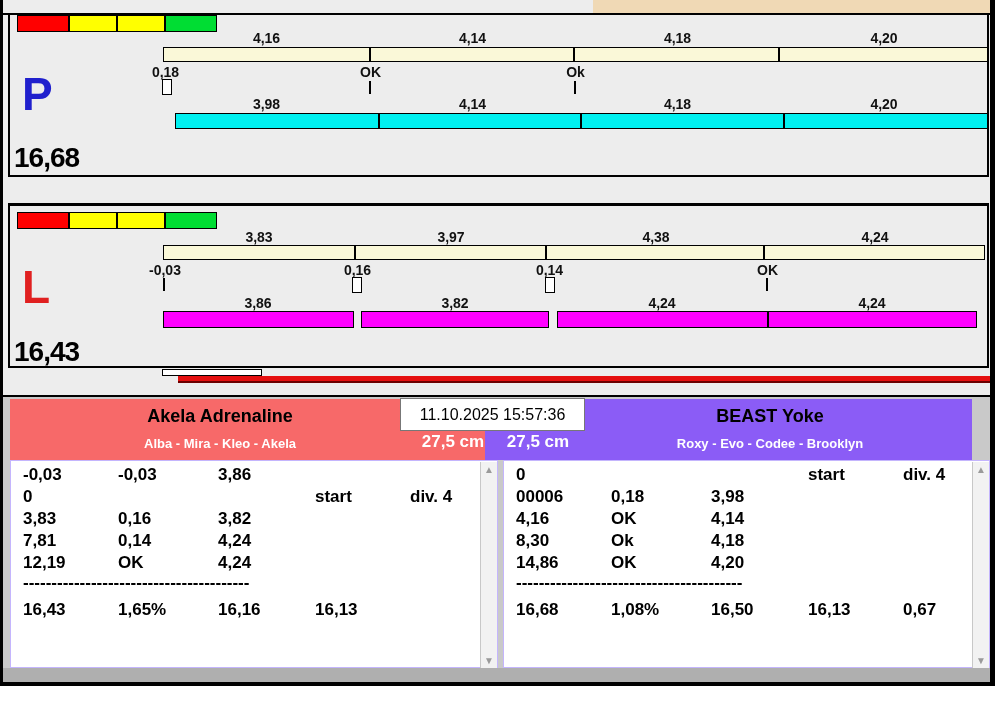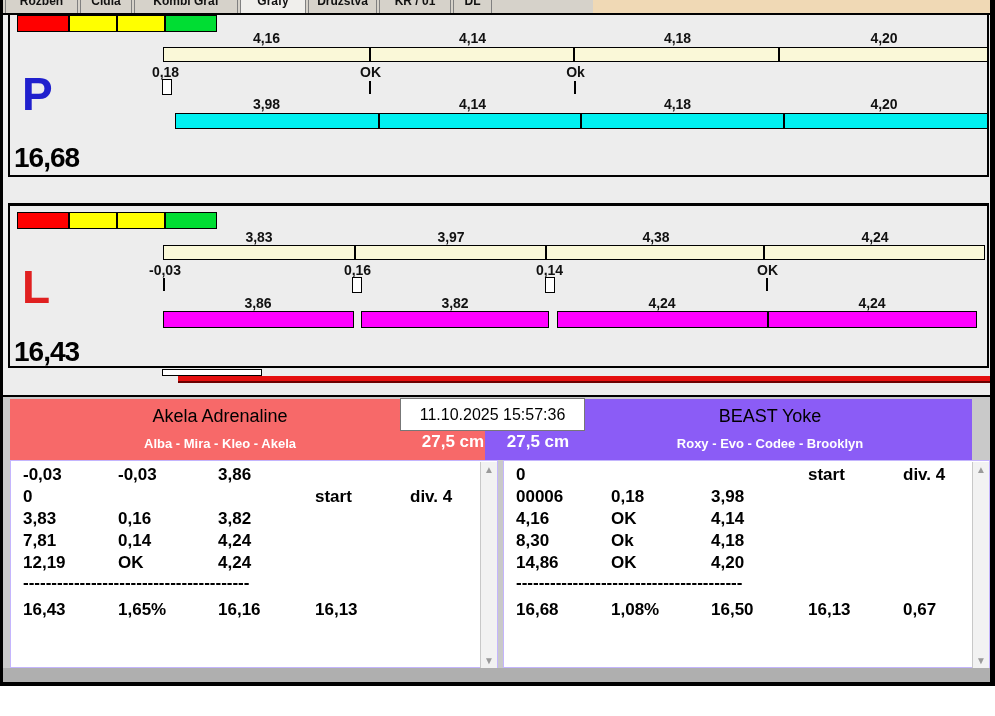--- a/index.html
+++ b/index.html
@@ -50,21 +50,21 @@
   
   .whitebar { position:absolute; left:162px; top:369px; width:100px; height:7px; background:#FFF; border:1px solid #000; }
   .redbar { position:absolute; left:178px; top:376px; width:812px; height:7px; background:#E51010; border-bottom:2px solid #6B0000; }
   .midline { position:absolute; left:3px; top:395px; width:987px; height:2px; background:#000; }
 
   
   .bottombg { position:absolute; left:3px; top:397px; width:987px; height:271px; background:#C9C9C9; }
   .teamhdr { position:absolute; top:399px; height:61px; }
   .hdr-left { left:10px; width:488px; background:#F76969; }
   .hdr-right { left:485px; width:487px; background:#8b5cf6; }
-  .teamname { position:absolute; top:7px; font-size:18px; font-weight:normal; color:#000; text-align:center; }
+  .teamname { position:absolute; top:7px; font-size:18px; font-weight:bold; color:#000; text-align:center; }
   .teamdogs { position:absolute; top:37px; font-size:13px; font-weight:bold; color:#FFF; text-align:center; }
   .jumph { position:absolute; top:33px; font-size:17px; font-weight:bold; color:#FFF; text-align:center; }
   .datebox { position:absolute; left:400px; top:398px; width:185px; height:33px; background:#FFF;
              border:1px solid #777; font-size:16px; color:#000; text-align:center; line-height:31px; white-space:nowrap; }
 
   .rtable { position:absolute; top:460px; height:208px; background:#FFF; border:1px solid #c4b5fd;
             font-size:17px; font-weight:bold; color:#000; padding:4px 0 0 12px; }
   .trow { height:22px; white-space:nowrap; }
   .trow span { display:inline-block; }
   .c0{width:95px;} .c1{width:100px;} .c2{width:97px;} .c3{width:95px;} .c4{width:86px;}
@@ -78,43 +78,20 @@
   .vscroll .up { top:2px; } .vscroll .dn { bottom:2px; }
 
   .bottomstrip { position:absolute; left:3px; top:668px; width:987px; height:14px; background:#AFAFAF; }
 </style>
 </head>
 <body>
 
 <div class="screen">
   <div class="appbg"></div>
 
-  <div class="tabstrip">
-    <div class="tab" style="left:2px;width:73px;">
-        <span>Rozběh</span>
-      </div>
-    <div class="tab" style="left:77px;width:52px;">
-        <span>Čidla</span>
-      </div>
-    <div class="tab" style="left:131px;width:104px;">
-        <span>Kombi Graf</span>
-      </div>
-    <div class="tab sel" style="left:237px;width:66px;">
-        <span>Grafy</span>
-      </div>
-    <div class="tab" style="left:305px;width:69px;">
-        <span>Družstva</span>
-      </div>
-    <div class="tab" style="left:376px;width:72px;">
-        <span>KR / 01</span>
-      </div>
-    <div class="tab" style="left:450px;width:39px;">
-        <span>DL</span>
-      </div>
-  </div>
   <div class="tan"></div>
   <div class="tabline"></div>
 
   <div class="panel panel-p">
     <div class="traffic">
       <div style="width:52px;background:#FF0000;"></div>
       <div style="width:48px;background:#FFFF00;"></div>
       <div style="width:48px;background:#FFFF00;"></div>
       <div style="width:50px;background:#00DD33;"></div>
     </div>

